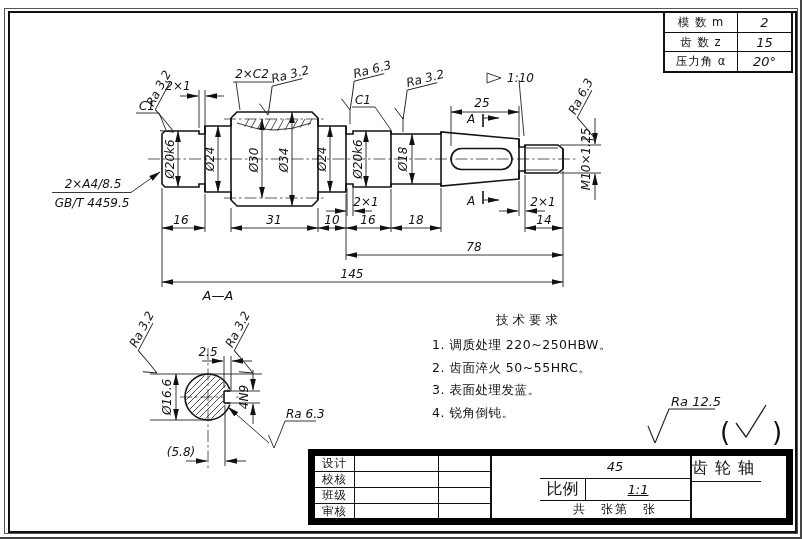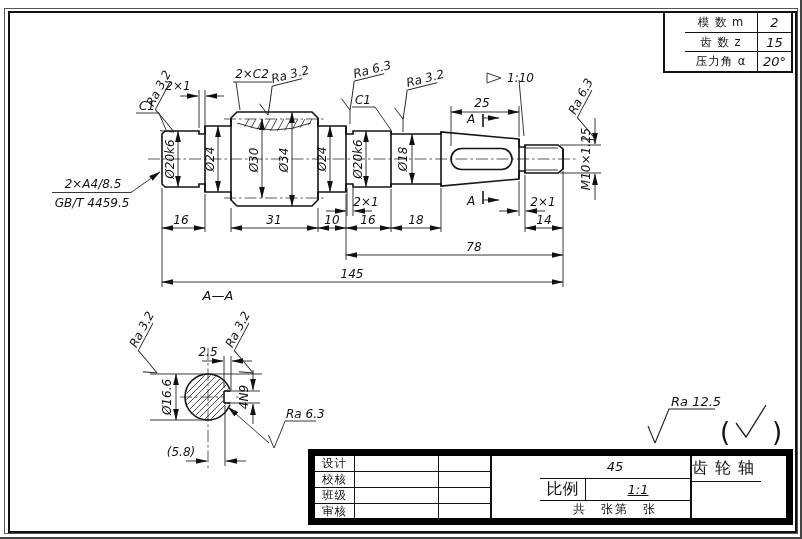--- a/index.html
+++ b/index.html
@@ -13,21 +13,21 @@
   .thn{stroke:#222;stroke-width:0.9;fill:none;}
   .h{stroke:#222;stroke-width:0.8;fill:none;}
   .cl{stroke:#333;stroke-width:0.8;fill:none;stroke-dasharray:12 3 2.5 3;}
   text{fill:#111;}
   .dim{font:italic 12px "DejaVu Sans",sans-serif;}
   .dimb{font:italic 13px "DejaVu Sans",sans-serif;}
   .paren{font:26px "DejaVu Sans",sans-serif;}
   
   .ptable{position:absolute;left:663px;top:11px;width:130px;height:62px;border:2px solid #111;
           display:flex;flex-direction:column;box-sizing:border-box;background:#fff;}
-  .prow{flex:1;display:flex;border-bottom:1px solid #111;margin-left:20px;}
+  .prow{flex:1;display:flex;border-bottom:1px solid #111;}
   .prow:last-child{border-bottom:none;}
   .pcell-l{width:72px;border-right:1px solid #111;display:flex;align-items:center;justify-content:center;
            font-size:11.5px;letter-spacing:1px;}
   .pcell-v{flex:1;display:flex;align-items:center;justify-content:center;font:italic 13px "DejaVu Sans",sans-serif;}
   
   .techreq{position:absolute;left:432px;top:312px;width:250px;font-size:12.5px;}
   .tr-title{margin-left:64px;margin-bottom:5px;letter-spacing:4px;}
   .tr-item{line-height:22.5px;letter-spacing:0.5px;}
   
   .tblock{position:absolute;left:308px;top:449px;width:485px;height:76px;border:7px solid #000000;
@@ -339,20 +339,27 @@
     <div class="prow">
       <div class="pcell-l">齿 数 z</div>
       <div class="pcell-v">15</div>
     </div>
     <div class="prow">
       <div class="pcell-l">压力角 α</div>
       <div class="pcell-v">20°</div>
     </div>
   </div>
 
+  <div class="techreq">
+    <div class="tr-title">技术要求</div>
+    <div class="tr-item">1. 调质处理 220~250HBW。</div>
+    <div class="tr-item">2. 齿面淬火 50~55HRC。</div>
+    <div class="tr-item">3. 表面处理发蓝。</div>
+    <div class="tr-item">4. 锐角倒钝。</div>
+  </div>
 
   <div class="tblock">
     <div class="tb-left">
       <div class="tb-lrow">
         <div class="tb-lc1">设计</div>
         <div class="tb-lc2"></div>
         <div class="tb-lc3"></div>
       </div>
       <div class="tb-lrow">
         <div class="tb-lc1">校核</div>

